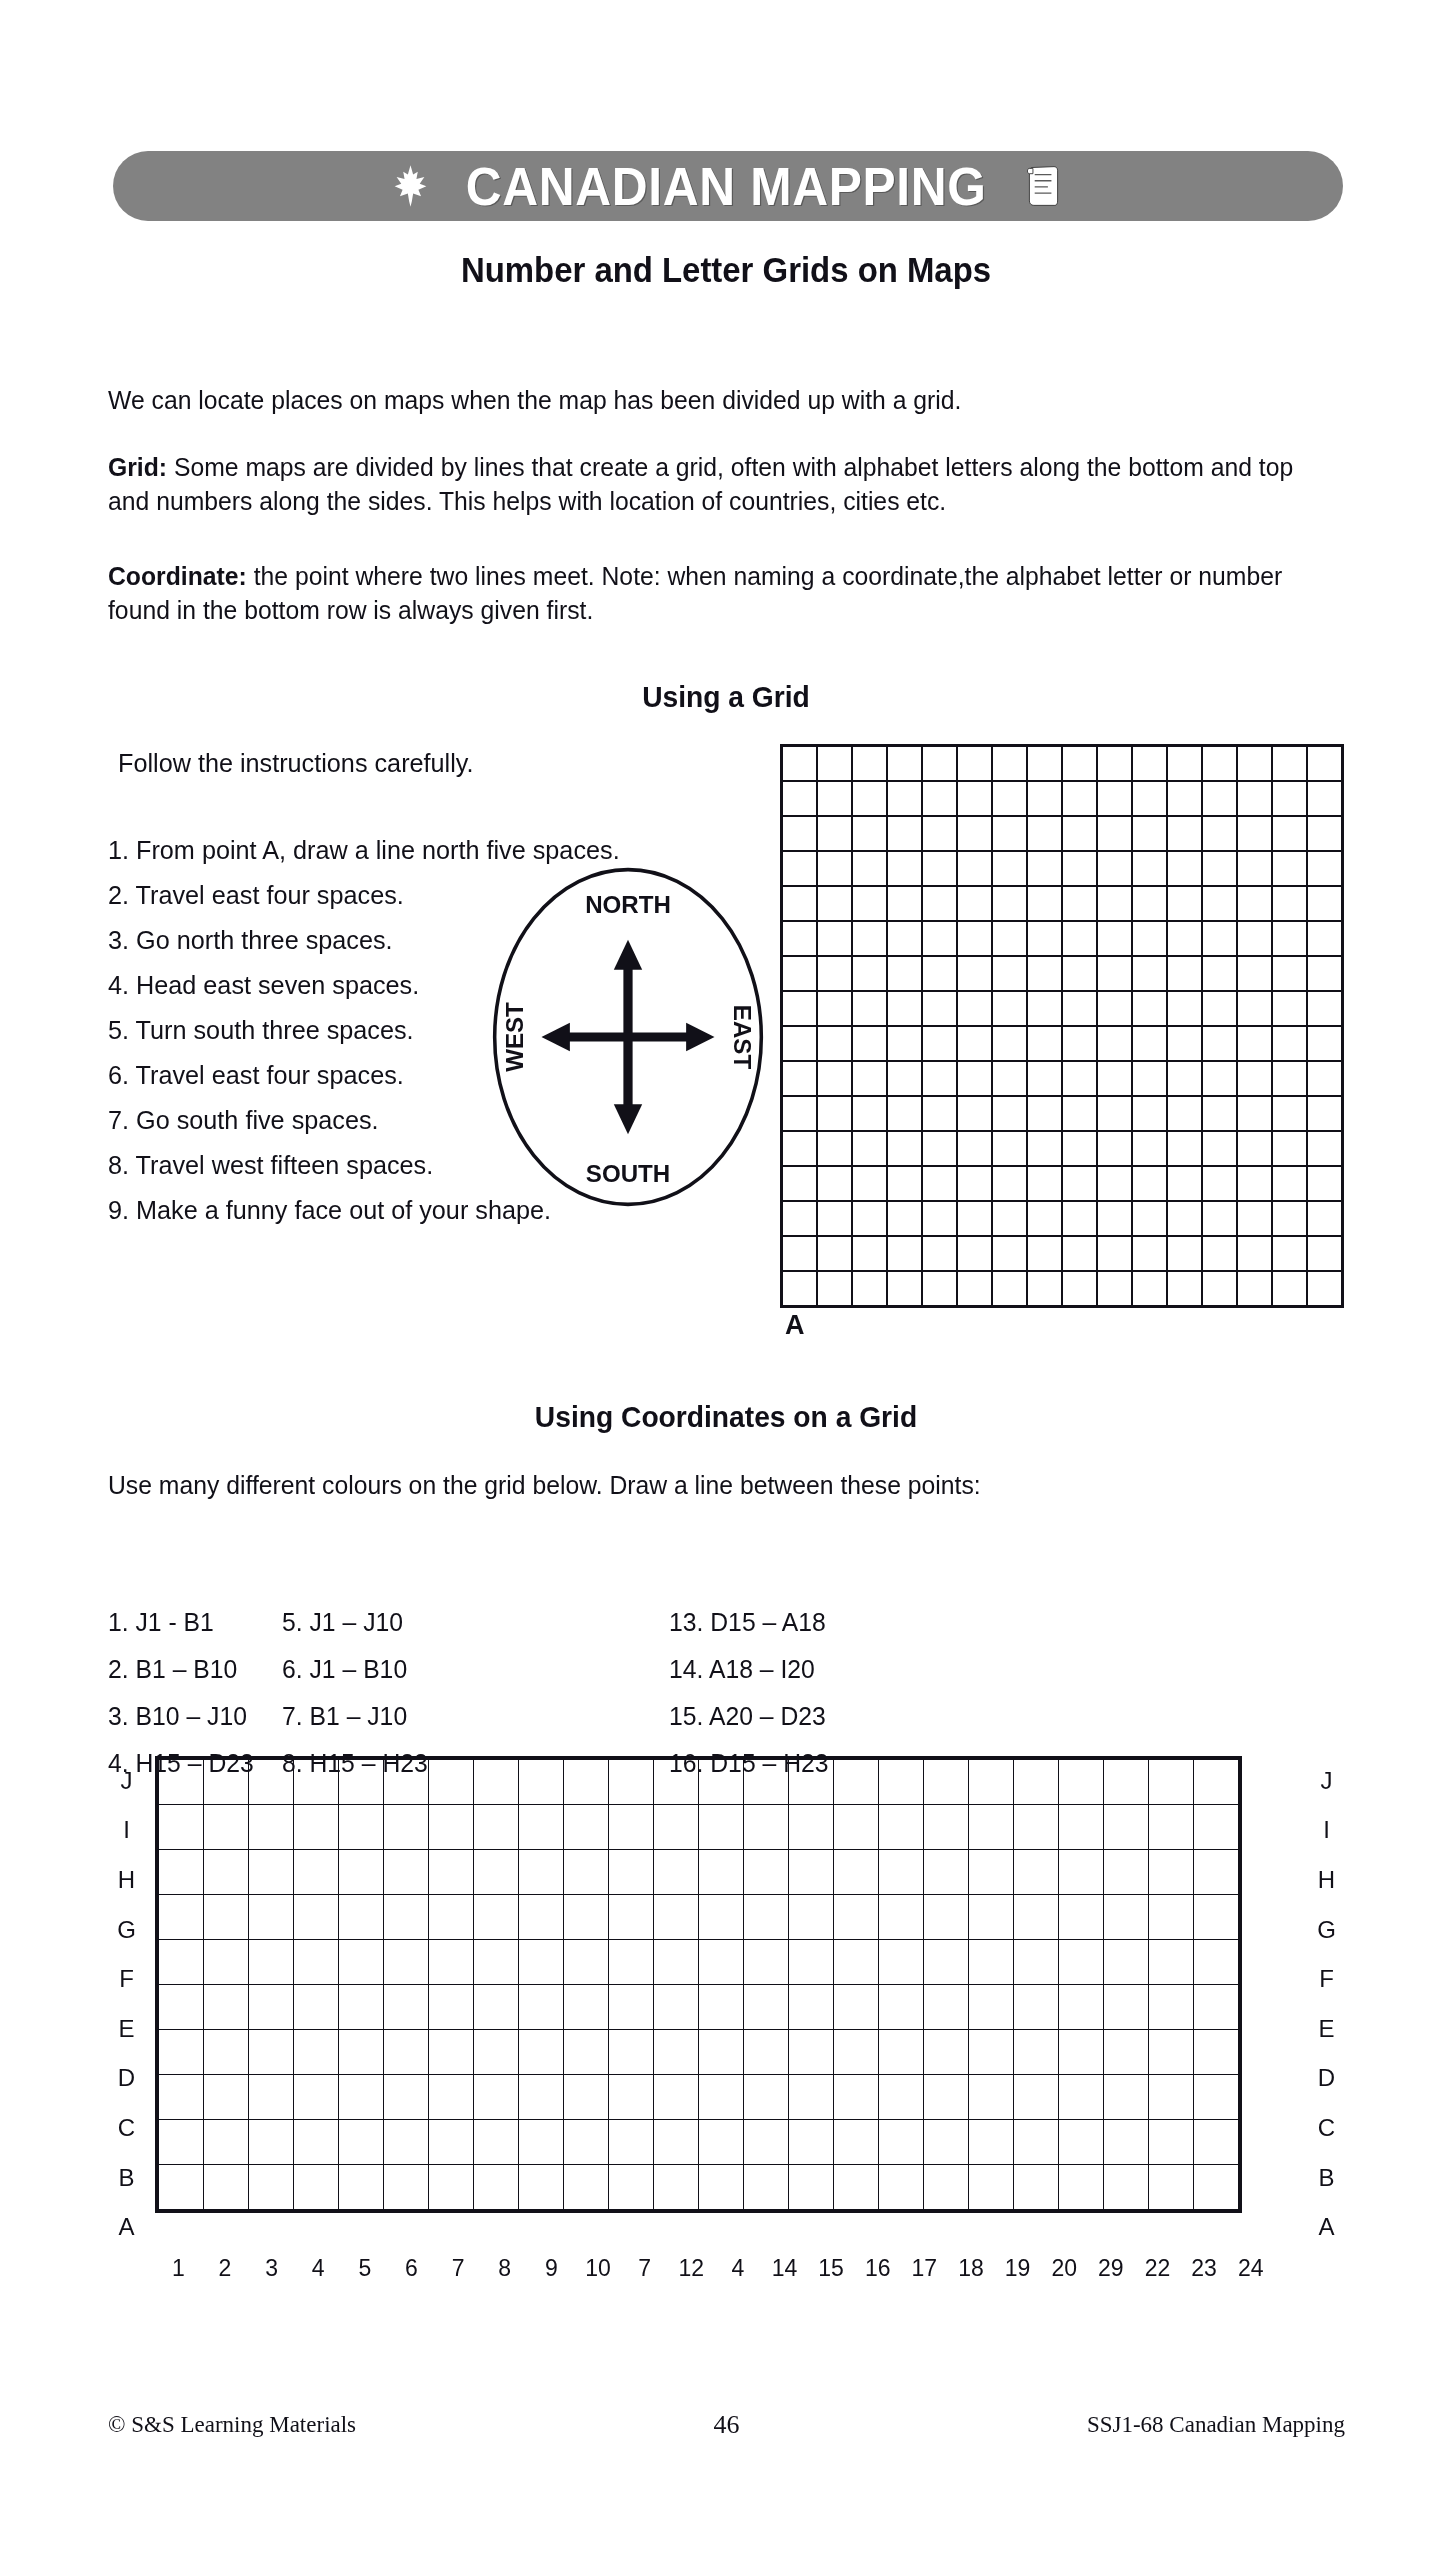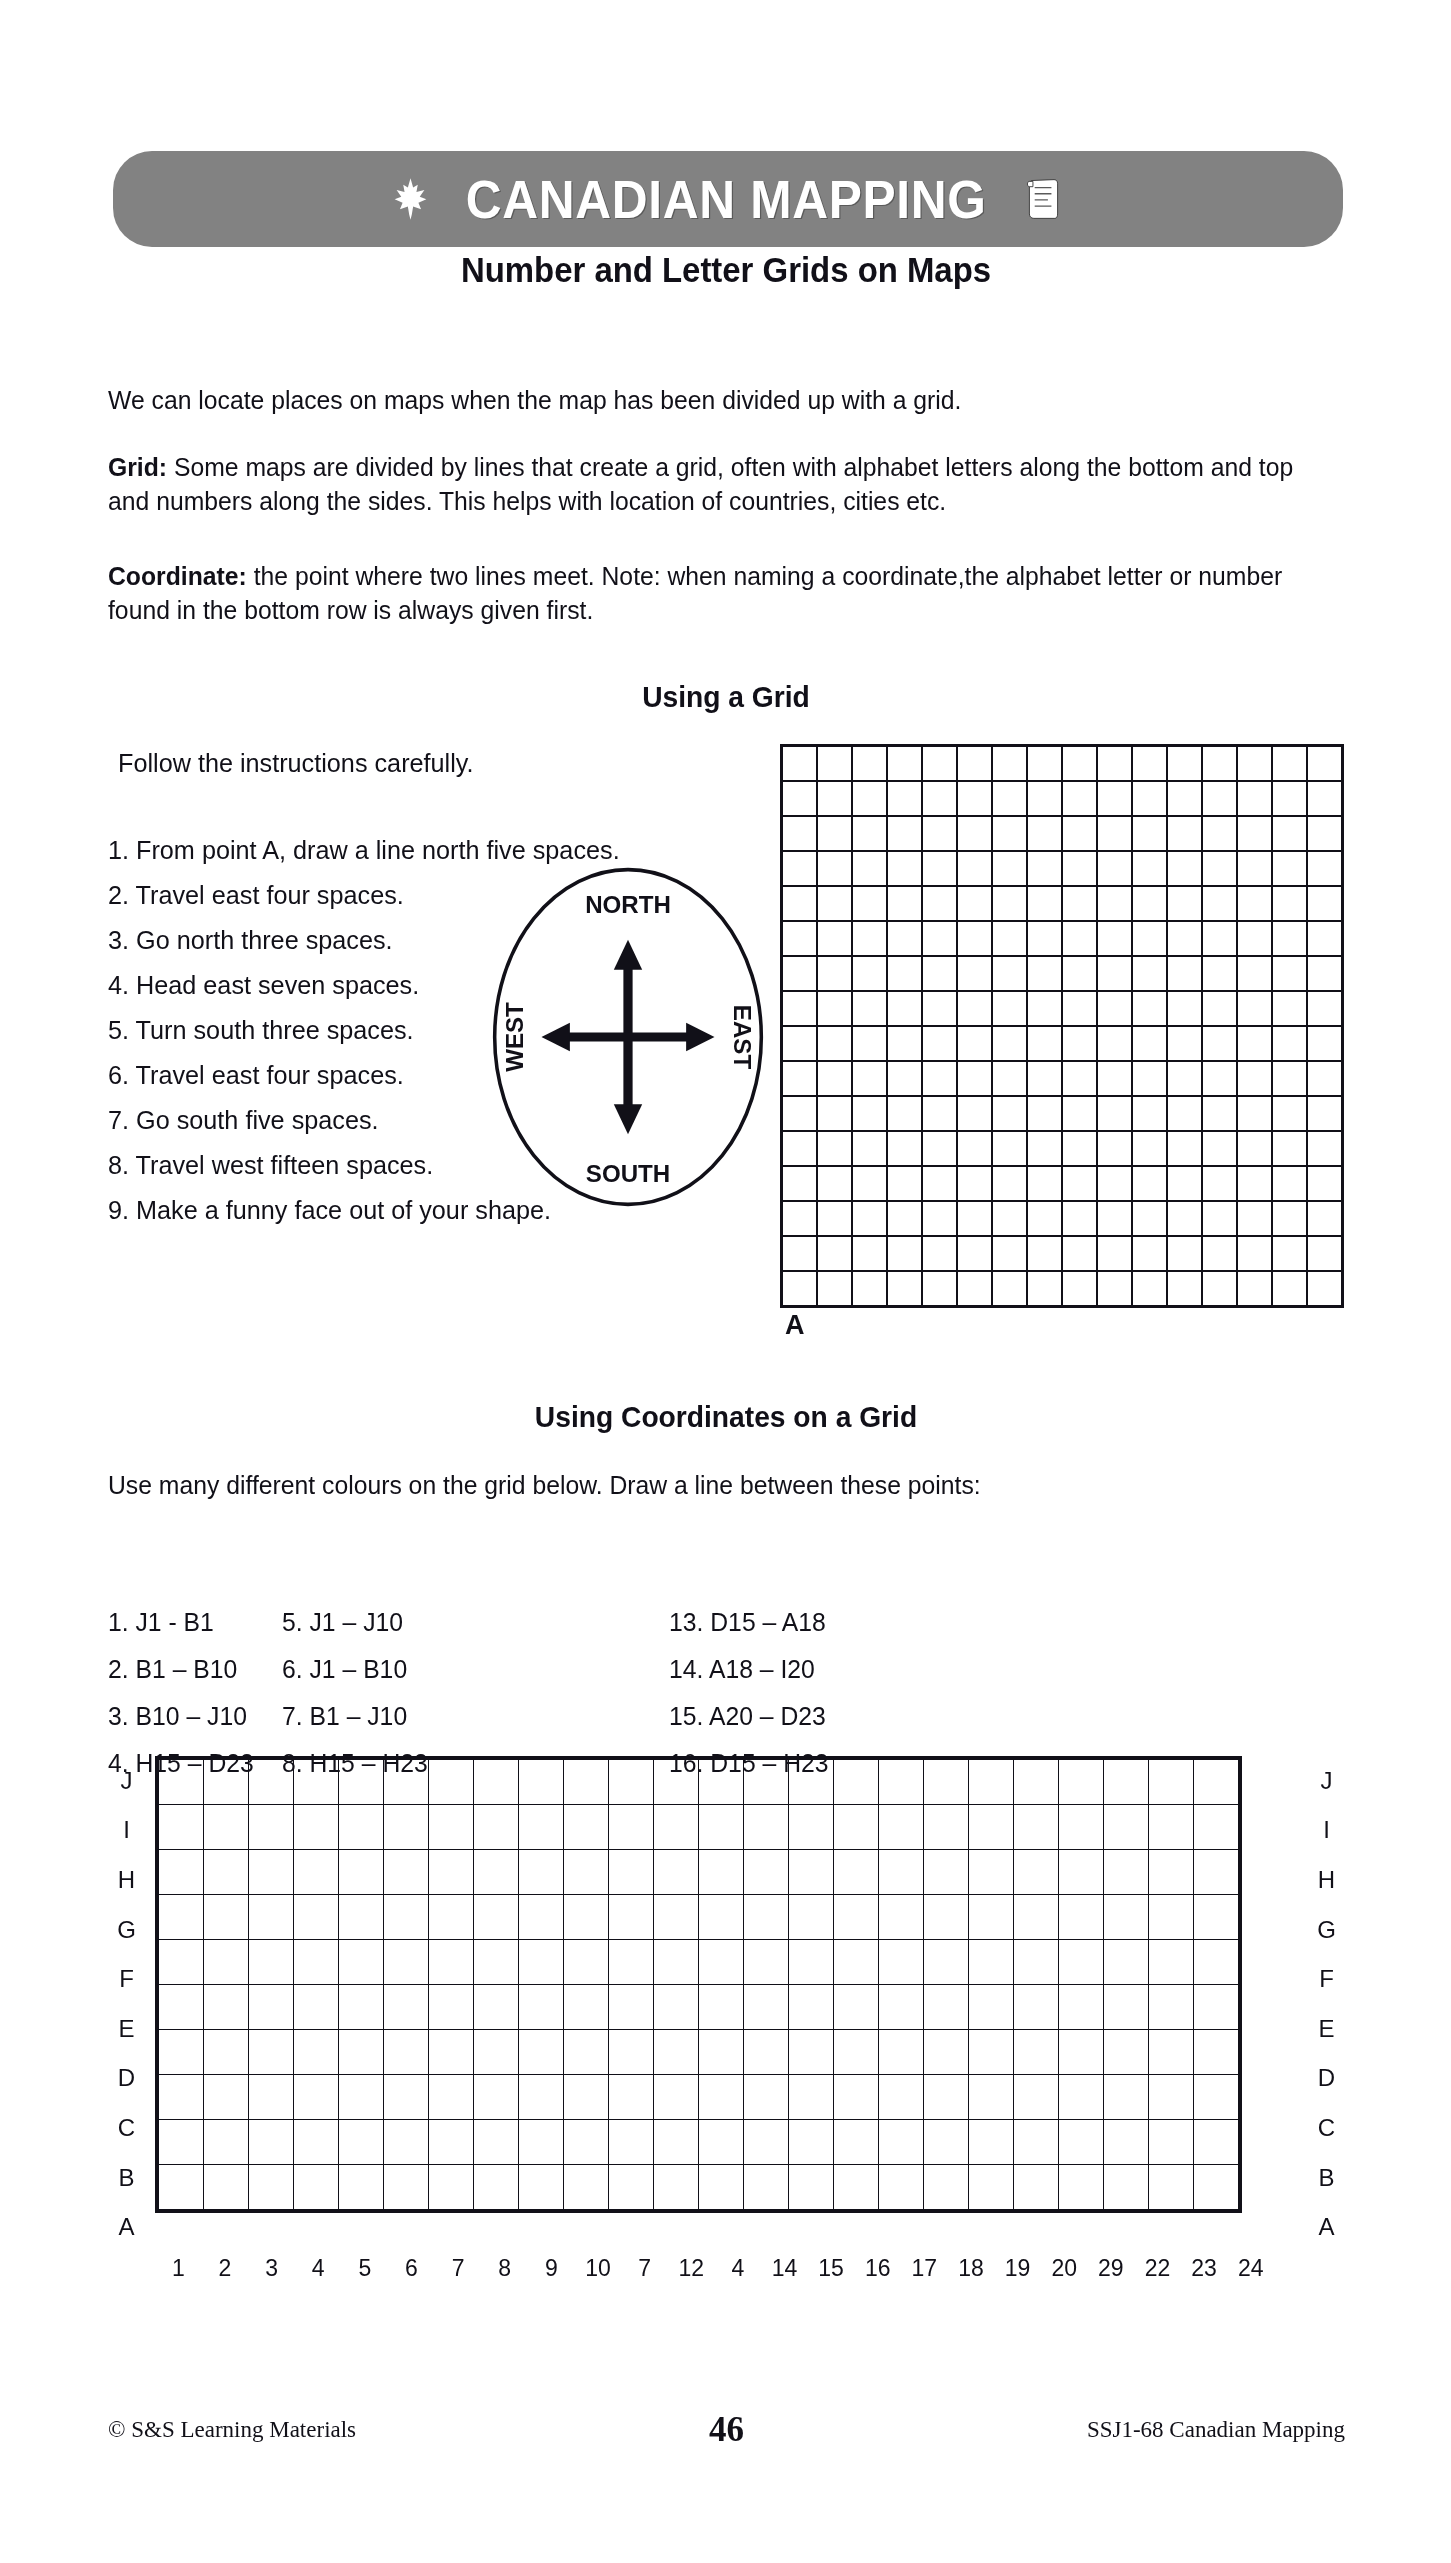--- a/index.html
+++ b/index.html
@@ -15,21 +15,21 @@
     color: #111018;
     overflow: hidden;
   }
 
   
   .banner {
     position: absolute;
     left: 113px;
     top: 151px;
     width: 1230px;
-    height: 96px;
+    height: 70px;
     background: #828282;
     border-radius: 39px;
     display: flex;
     align-items: center;
     justify-content: center;
     gap: 15.6px;
   }
   .banner-title {
     font-family: "Liberation Sans", sans-serif;
     font-weight: bold;
@@ -222,21 +222,21 @@
     position: absolute;
     left: 108px;
     top: 2410px;
     width: 1237px;
     display: flex;
     align-items: center;
     font-family: "Liberation Serif", serif;
     font-size: 23px;
   }
   .footer-left { flex: 1; text-align: left; }
-  .footer-center { flex: 0 0 auto; font-size: 35px; font-weight: bold; }
+  .footer-center { flex: 0 0 auto; font-size: 26px; }
   .footer-right { flex: 1; text-align: right; }
 </style>
 </head>
 <body>
 
 <div class="banner">
   <span>
     <svg class="leaf-icon" viewBox="0 0 100 130" aria-hidden="true">
       <path fill="#ffffff" d="M50 2 L58 30 L72 22 L68 44 L92 38 L78 58 L98 66 L74 76 L82 96 L58 88 L54 112 L50 128 L46 112 L42 88 L18 96 L26 76 L2 66 L22 58 L8 38 L32 44 L28 22 L42 30 Z"></path>
     </svg>

